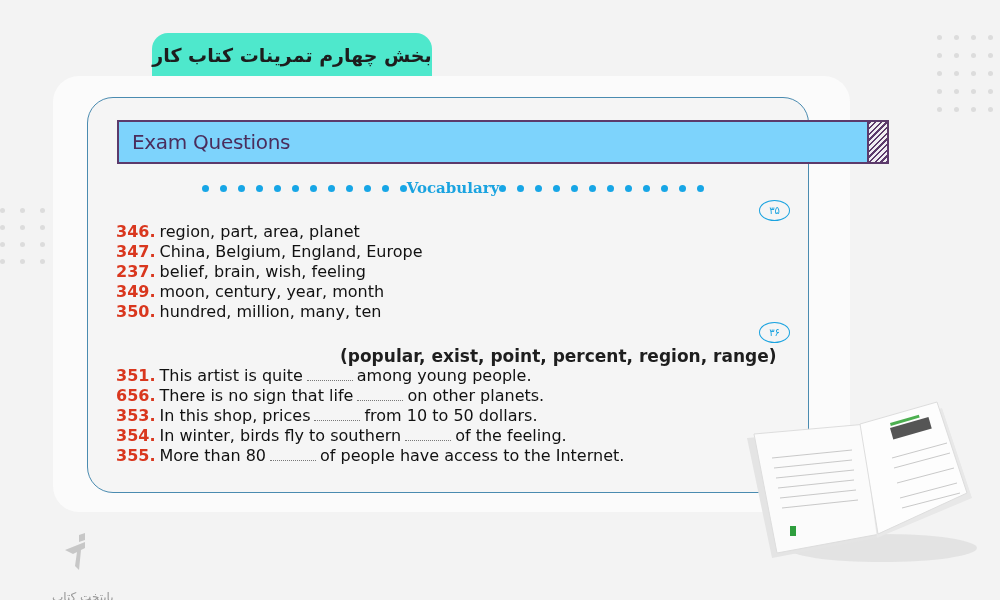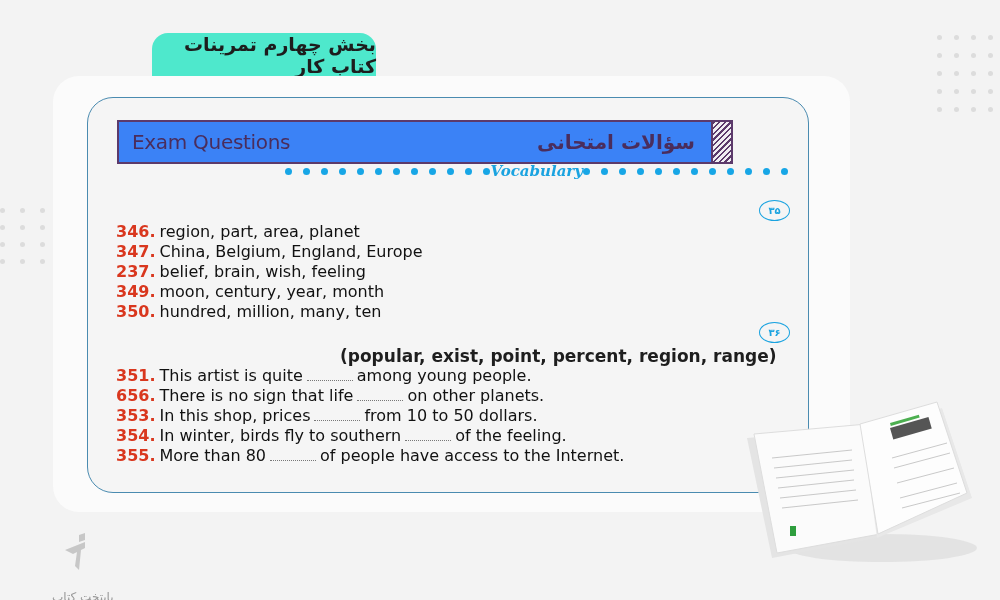--- a/index.html
+++ b/index.html
@@ -8,64 +8,64 @@
     background: #f3f3f3;
     font-family: "DejaVu Sans", "Liberation Sans", sans-serif;
     position: relative;
   }
   .dot-grid { position: absolute; display: grid; gap: 0; }
   .dot-grid span { width: 5px; height: 5px; border-radius: 50%; background: #dcdcdc; display: block; }
   .dots-right { left: 937px; top: 35px; grid-template-columns: repeat(4, 5px); column-gap: 12px; row-gap: 13px; }
   .dots-left { left: 0px; top: 208px; grid-template-columns: repeat(3, 5px); column-gap: 15px; row-gap: 12px; }
 
   .title-tab {
-    position: absolute; left: 152px; top: 33px; width: 224px; height: 44px;
+    position: absolute; left: 152px; top: 33px; width: 280px; height: 44px;
     background: #4ee8cc; border-radius: 16px 16px 0 0;
     display: flex; align-items: center; justify-content: center;
     direction: rtl;
   }
   .title-tab span { font-size: 19px; font-weight: bold; color: #1d1d1d; }
 
   .outer-card {
     position: absolute; left: 53px; top: 76px; width: 797px; height: 436px;
     background: #fbfbfb; border-radius: 26px;
   }
   .inner-card {
     position: absolute; left: 87px; top: 97px; width: 722px; height: 396px;
     background: #f5f5f5; border: 1.5px solid #4a8bb0; border-radius: 26px;
   }
 
   .header-box {
-    position: absolute; left: 117px; top: 120px; width: 616px; height: 44px;
-    border: 2px solid #5c3a6b; background: #3b82f6;
+    position: absolute; left: 117px; top: 120px; width: 772px; height: 44px;
+    border: 2px solid #5c3a6b; background: #7dd3fc;
     display: flex; align-items: center; justify-content: space-between;
   }
   .header-en { font-family: "DejaVu Sans", sans-serif; font-size: 20px; color: #4a2d5c; padding-left: 13px; letter-spacing: -0.3px; }
   .header-fa { direction: rtl; font-size: 20px; font-weight: bold; color: #4a2d5c; padding-right: 36px; }
   .header-hatch {
     position: absolute; right: 0; top: 0; width: 20px; height: 100%;
     border-left: 2px solid #5c3a6b;
     background: repeating-linear-gradient(135deg, #5c3a6b 0 1.5px, #f0eef2 1.5px 4px);
   }
 
   .vocab-row {
-    position: absolute; left: 118px; top: 161px; width: 670px; height: 20px;
-    display: flex; align-items: center; justify-content: flex-end; font-style: italic;
+    position: absolute; left: 118px; top: 178px; width: 670px; height: 20px;
+    display: flex; align-items: center; justify-content: center;
   }
   .vdots { display: flex; gap: 11px; }
   .vdots span { width: 7px; height: 7px; border-radius: 50%; background: #17a6e6; display: block; }
   .vocab-label { font-family: "DejaVu Serif", "Liberation Serif", serif; font-size: 15px; color: #1aa3e0; font-weight: bold; }
 
   .q-head {
     position: absolute; direction: rtl; display: flex; align-items: center; gap: 4px;
     font-size: 11.5px; font-weight: bold; color: #1e1e1e;
   }
   .q-num {
     width: 31px; height: 21px; border-radius: 50%; border: 1.5px solid #1aa3e0;
-    color: #1aa3e0; font-size: 10px; display: flex; align-items: center; justify-content: center; font-weight: bold;
+    color: #1aa3e0; font-size: 10px; display: flex; align-items: center; justify-content: center; font-weight: normal;
   }
   .q35 { right: 210px; top: 200px; }
   .q36 { right: 210px; top: 322px; }
   .options-line { position: absolute; left: 340px; top: 346px; font-size: 17px; font-weight: bold; color: #1e1e1e; }
 
   .item { position: absolute; left: 116px; font-size: 16px; color: #111; white-space: nowrap; }
   .item .num { color: #d9371e; font-weight: bold; margin-right: 4px; }
   .blank { display: inline-block; width: 46px; border-bottom: 1px dotted #777; margin: 0 4px; height: 9px; }
 
   .book { position: absolute; left: 742px; top: 388px; width: 238px; height: 180px; }
@@ -114,21 +114,20 @@
 
 <div class="title-tab">
   <span>بخش چهارم تمرینات کتاب کار</span>
 </div>
 
 <div class="outer-card"></div>
 <div class="inner-card"></div>
 
 <div class="header-box">
   <span class="header-en">Exam Questions</span>
-  <span class="header-fa">سؤالات امتحانی</span>
   <div class="header-hatch"></div>
 </div>
 
 <div class="vocab-row">
   <div class="vdots">
     <span></span>
       <span></span>
       <span></span>
       <span></span>
       <span></span>

